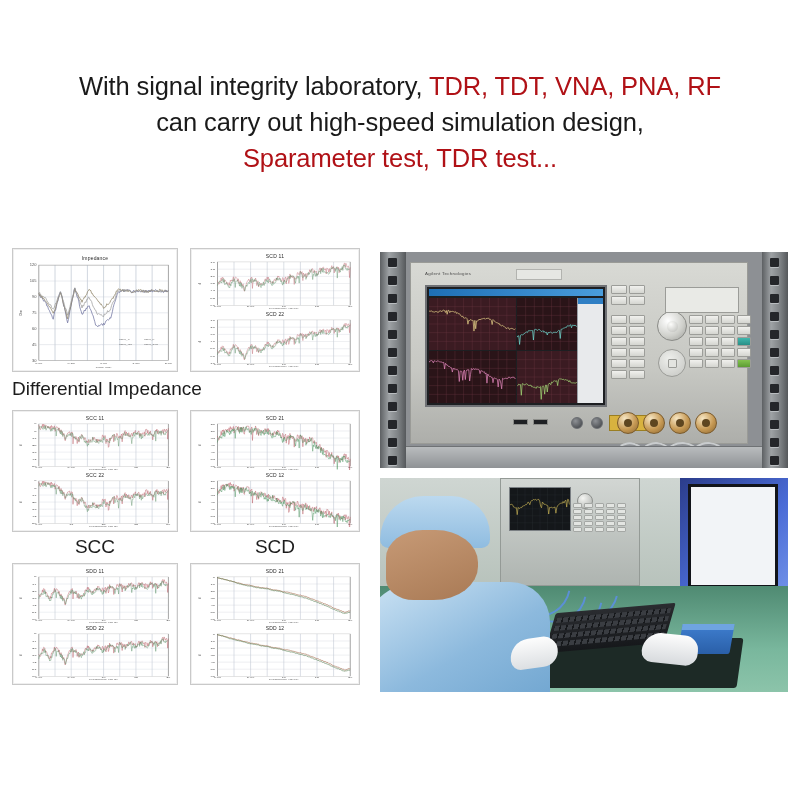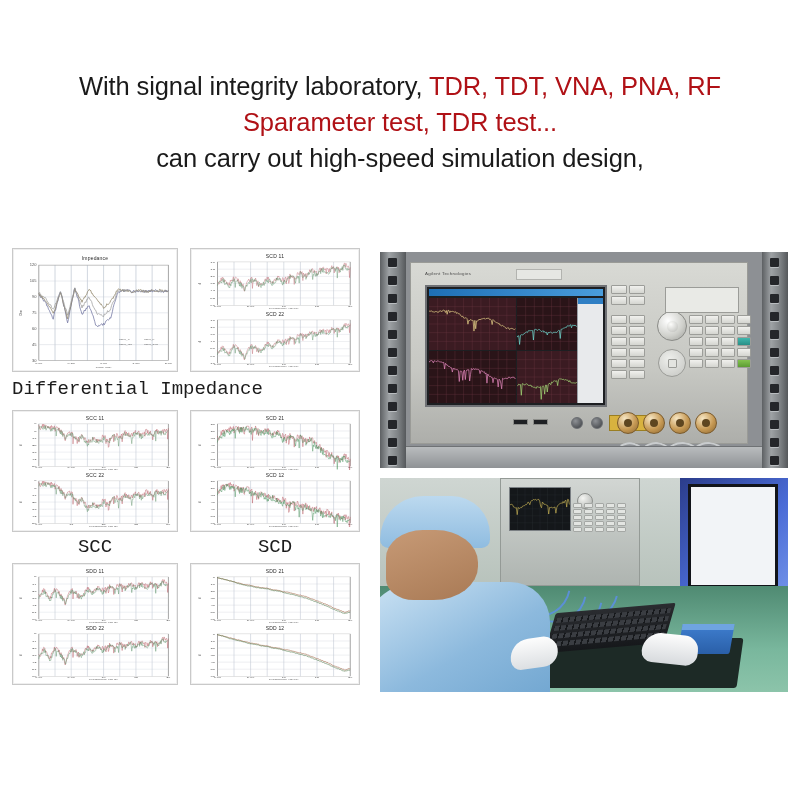--- a/index.html
+++ b/index.html
@@ -34,21 +34,20 @@
     border: 1px solid #c9c9c9;
     box-shadow: 0 0 0 1px #efefef inset;
   }
   .panel-inner { position: absolute; inset: 4px; }
 
   .caption {
     position: absolute;
     font-size: 19px;
     color: #1c1c1c;
     white-space: nowrap;
-    font-family: Liberation Mono, monospace;
   }
   .caption.ctr { text-align: center; }
 
   .mini { position: absolute; left: 0; right: 0; }
   .mini-title {
     position: absolute; top: 0; left: 0; right: 0;
     text-align: center;
     font-size: 5px;
     color: #2b2b2b;
     font-family: "Liberation Sans", sans-serif;
@@ -206,22 +205,22 @@
   #lab-glove1 { position: absolute; left: 130px; top: 160px; width: 48px; height: 30px;
     background: linear-gradient(180deg,#fdfdfd,#dcdfe2); border-radius: 20px 14px 16px 10px; transform: rotate(-8deg); }
   #lab-glove2 { position: absolute; left: 262px; top: 156px; width: 56px; height: 30px;
     background: linear-gradient(180deg,#fdfdfd,#d7dadd); border-radius: 22px 16px 14px 12px; transform: rotate(6deg); }
 </style>
 </head>
 <body>
 
 <div id="heading">
     <span class="ln"><span>With signal integrity laboratory, </span><span class="accent" style="color: rgb(176, 17, 22);">TDR, TDT, VNA, PNA, RF</span></span>
+    <span class="ln"><span>can carry out high-speed simulation design,</span></span>
     <span class="ln"><span class="accent" style="color: rgb(176, 17, 22);">Sparameter test, TDR test...</span></span>
-    <span class="ln"><span>can carry out high-speed simulation design,</span></span>
   </div>
 
 <div id="charts">
 
   <div class="panel" style="left:12px; top:0; width:166px; height:124px;">
     <div class="panel-inner">
       <div class="mini" style="top:2px; height:114px;">
         <div class="mini-title">Impedance</div>
         <div class="mini-plot">
             <svg viewBox="0 0 100 100" preserveAspectRatio="none">

